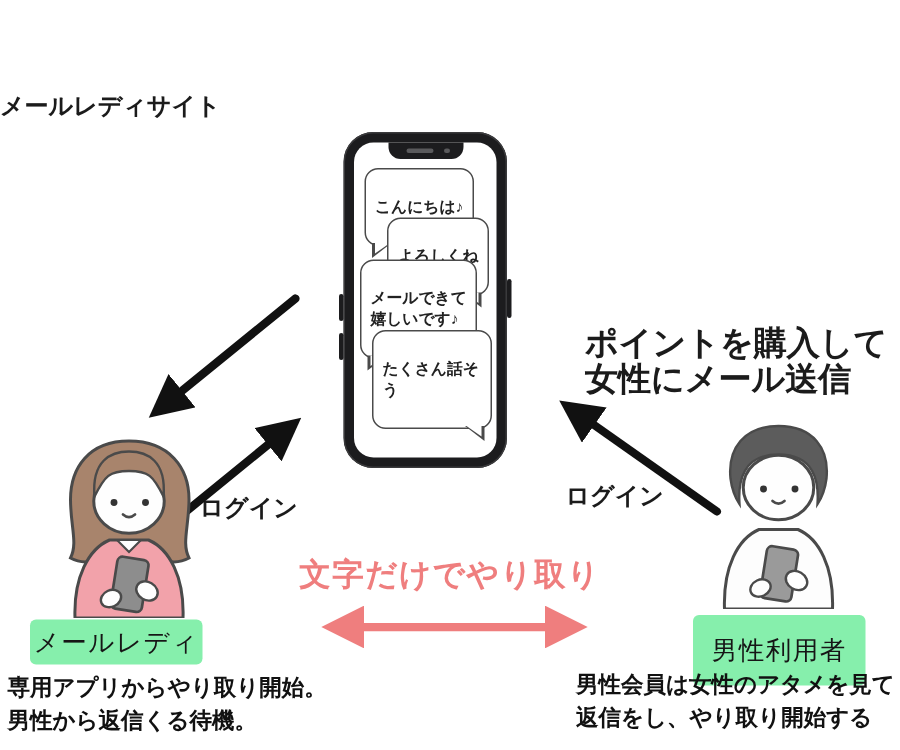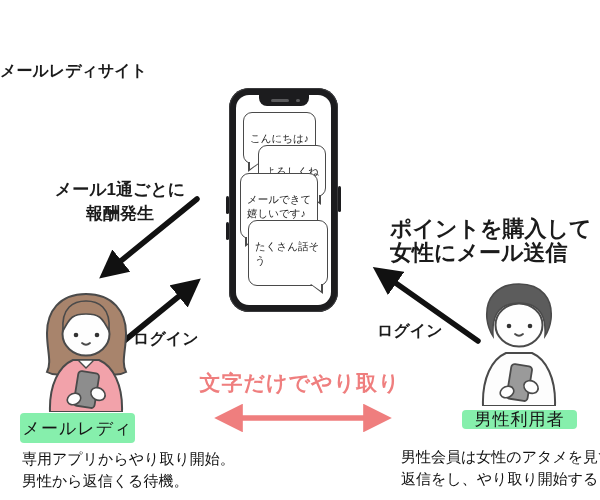--- a/index.html
+++ b/index.html
@@ -64,21 +64,21 @@
     position: absolute; right: 9px; top: 3.5px; width: 3.5px; height: 3.5px;
     background: #5a5a5c; border-radius: 50%;
   }
 
   
   .bubble {
     position: absolute;
     background: #ffffff;
     border: 1.4px solid #4a4a4a;
     border-radius: 9px;
-    font-size: 10.5px; font-weight: 400; color: #222;
+    font-size: 10.5px; font-weight: 700; color: #222;
     line-height: 14px;
     padding: 4px 6px;
     max-width: 80px;
   }
   .bubble .tail-l {
     position: absolute; bottom: -9px; left: 4px; width: 0; height: 0;
     border-top: 10px solid #4a4a4a; border-right: 13px solid transparent;
   }
   .bubble .tail-l::after {
     content: ""; position: absolute; top: -10.5px; left: 1.8px;
@@ -118,26 +118,26 @@
   
   .badge {
     position: absolute;
     background: #86efac;
     border-radius: 4px;
     display: flex; align-items: center; justify-content: center;
     font-size: 17px; font-weight: 400; color: #161616;
     letter-spacing: 1px;
   }
   .badge-left  { left: 20px;  top: 413px; width: 115px; height: 30px; }
-  .badge-right { left: 462px; top: 410px; width: 115px; height: 19px; }
+  .badge-right { left: 462px; top: 410px; width: 115px; height: 47px; }
 
   
   .desc {
     position: absolute; color: #111;
-    font-size: 15px; font-weight: 400; line-height: 22px; margin-left: 17px;
+    font-size: 15px; font-weight: 700; line-height: 22px;
   }
   .desc-left  { left: 5px;   top: 448px; width: 230px; }
   .desc-right { left: 384px; top: 446px; width: 216px; }
 
   
   .arrows { position: absolute; left: 0; top: 0; width: 600px; height: 500px; pointer-events: none; }
   .char { position: absolute; }
   .char-woman { left: 28px;  top: 289px; width: 116px; height: 123px; }
   .char-man   { left: 461px; top: 281px; width: 116px; height: 125px; }
 </style>
@@ -171,22 +171,20 @@
         <span>たくさん話そう</span>
         <span class="tail-r"></span>
       </div>
     </div>
     <div class="notch">
       <div class="speaker"></div>
       <div class="cam"></div>
     </div>
   </div>
 
-  <div class="note reward-note pre">メール1通ごとに
-報酬発生</div>
   <div class="note points-note pre">ポイントを購入して
 女性にメール送信</div>
   <div class="note login-left">ログイン</div>
   <div class="note login-right">ログイン</div>
   <div class="note exchange-note">文字だけでやり取り</div>
 
   <svg class="arrows" viewBox="0 0 600 500" xmlns="http://www.w3.org/2000/svg">
     <defs>
       <marker id="headBlack" markerWidth="5.2" markerHeight="5.2" refX="3.6" refY="2.6" orient="auto-start-reverse" markerUnits="strokeWidth">
         <path d="M0,0 L5.2,2.6 L0,5.2 Z" fill="#111111"></path>

